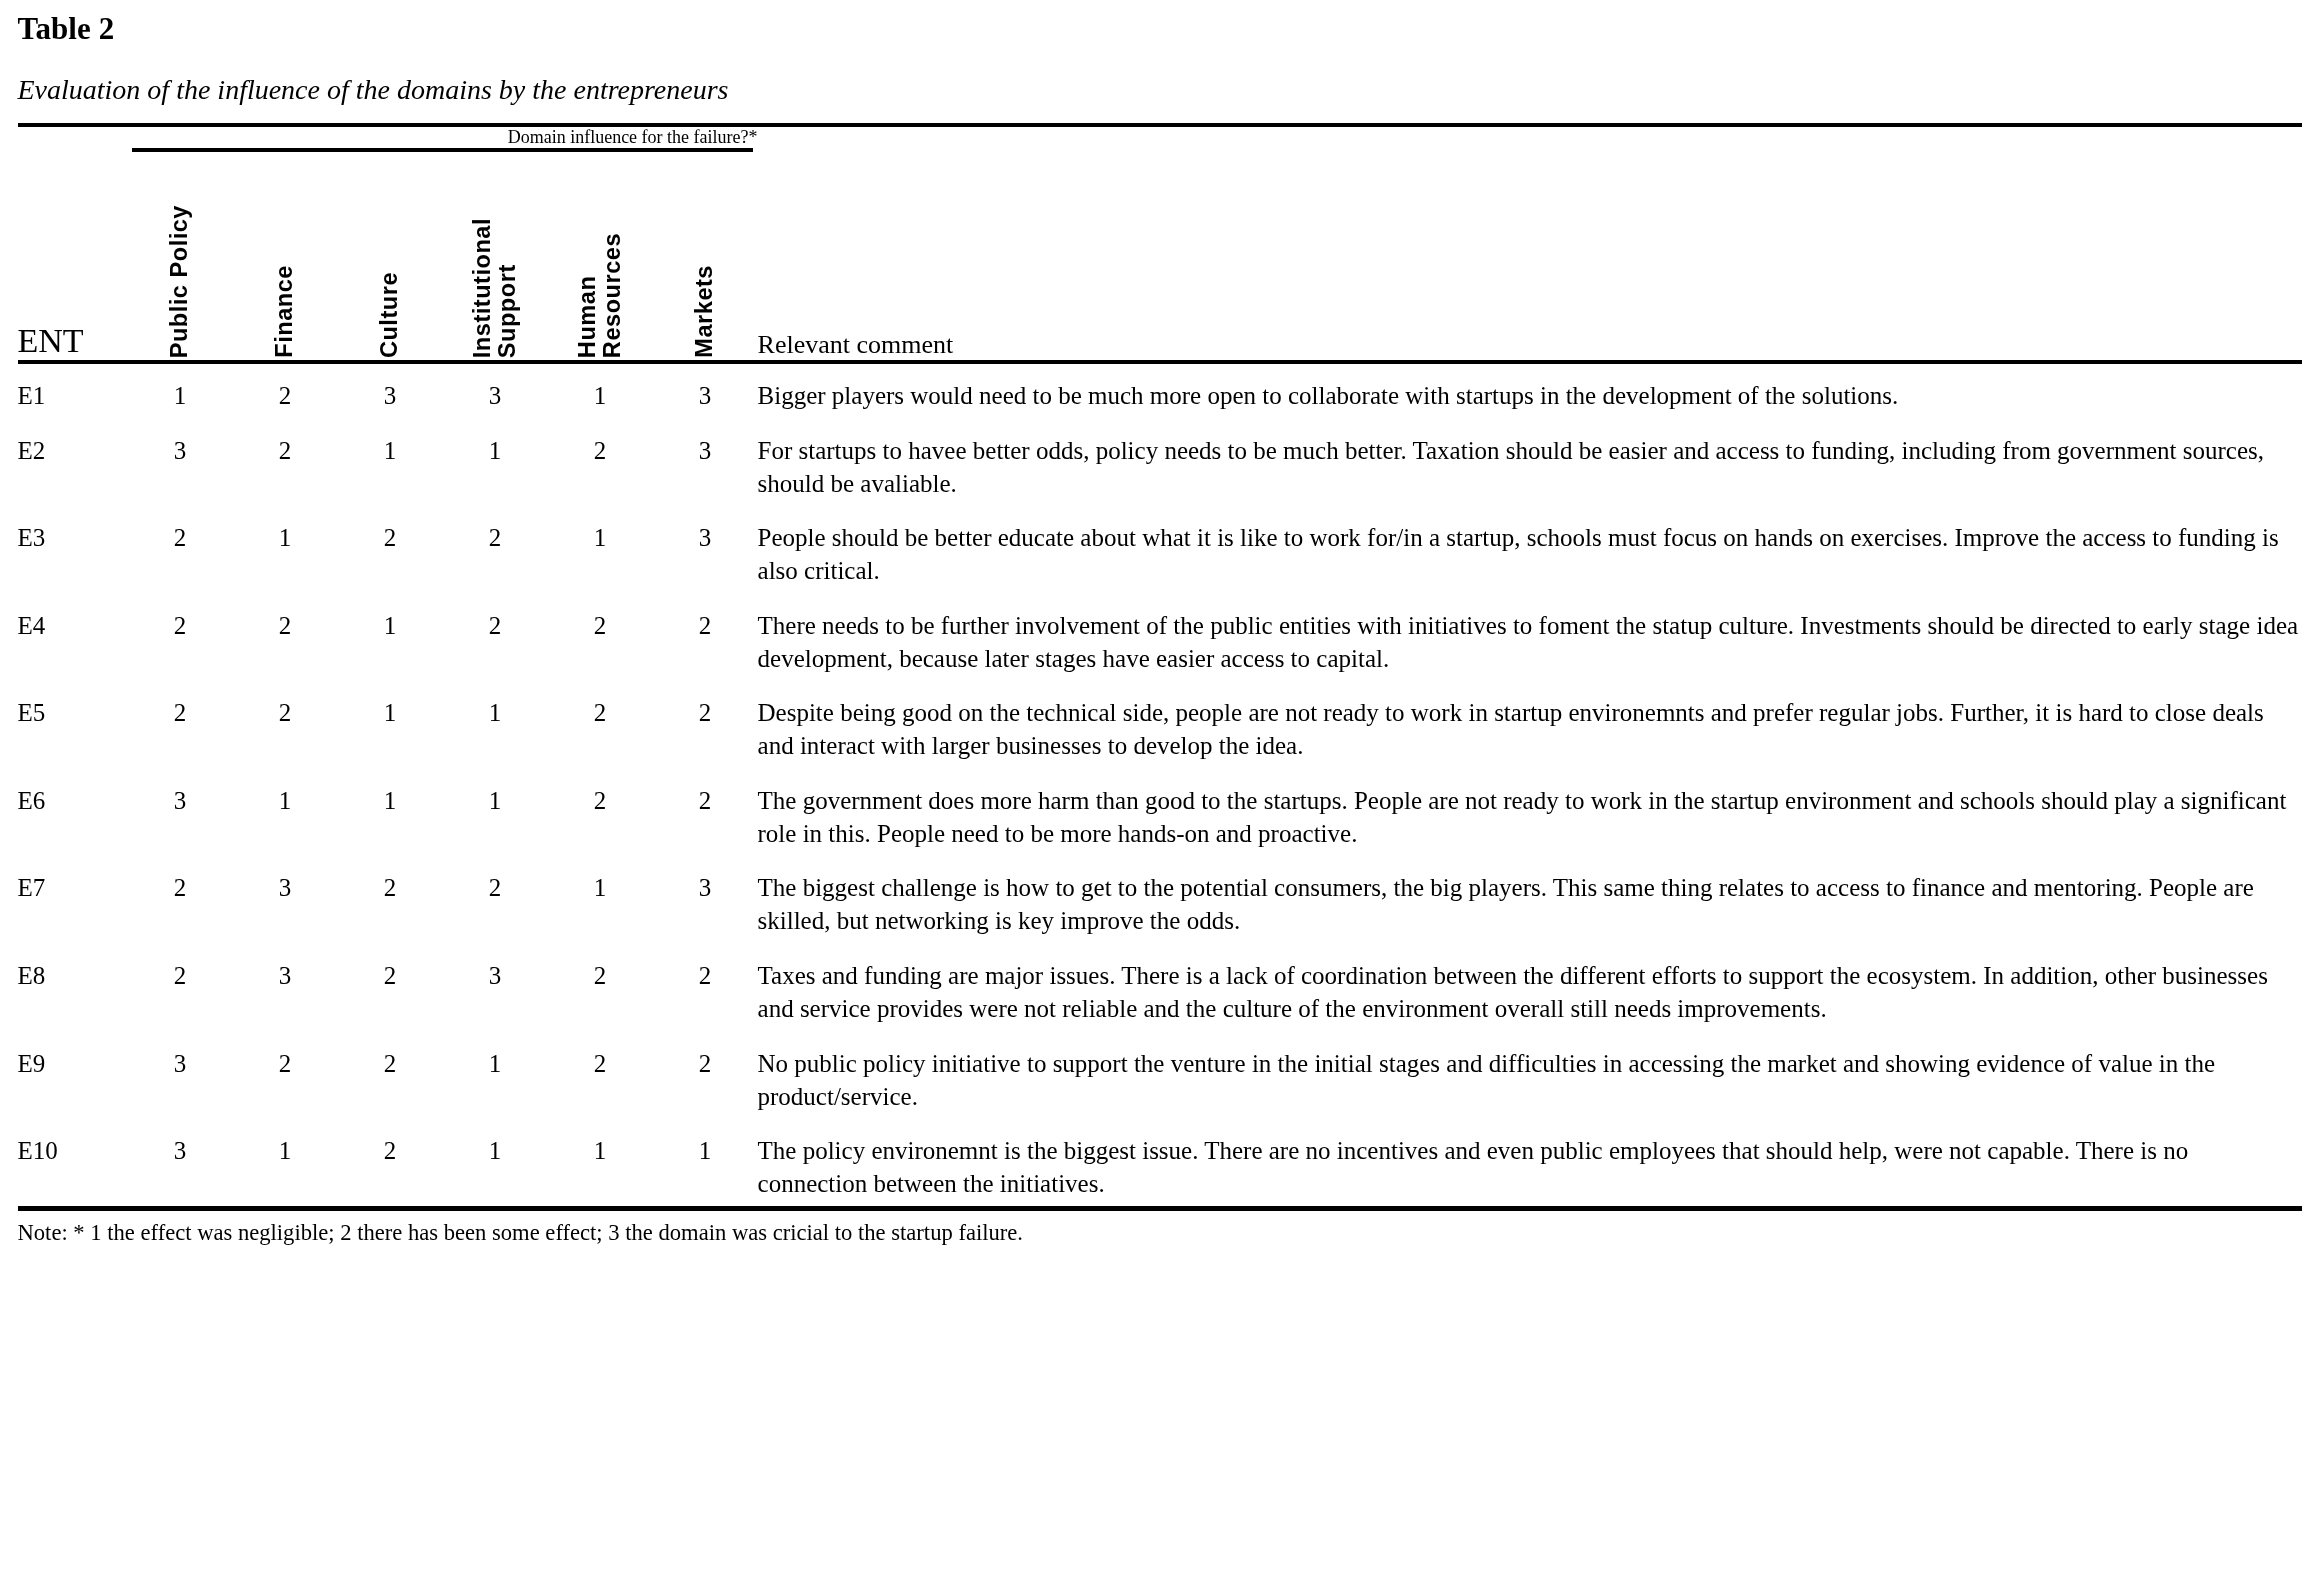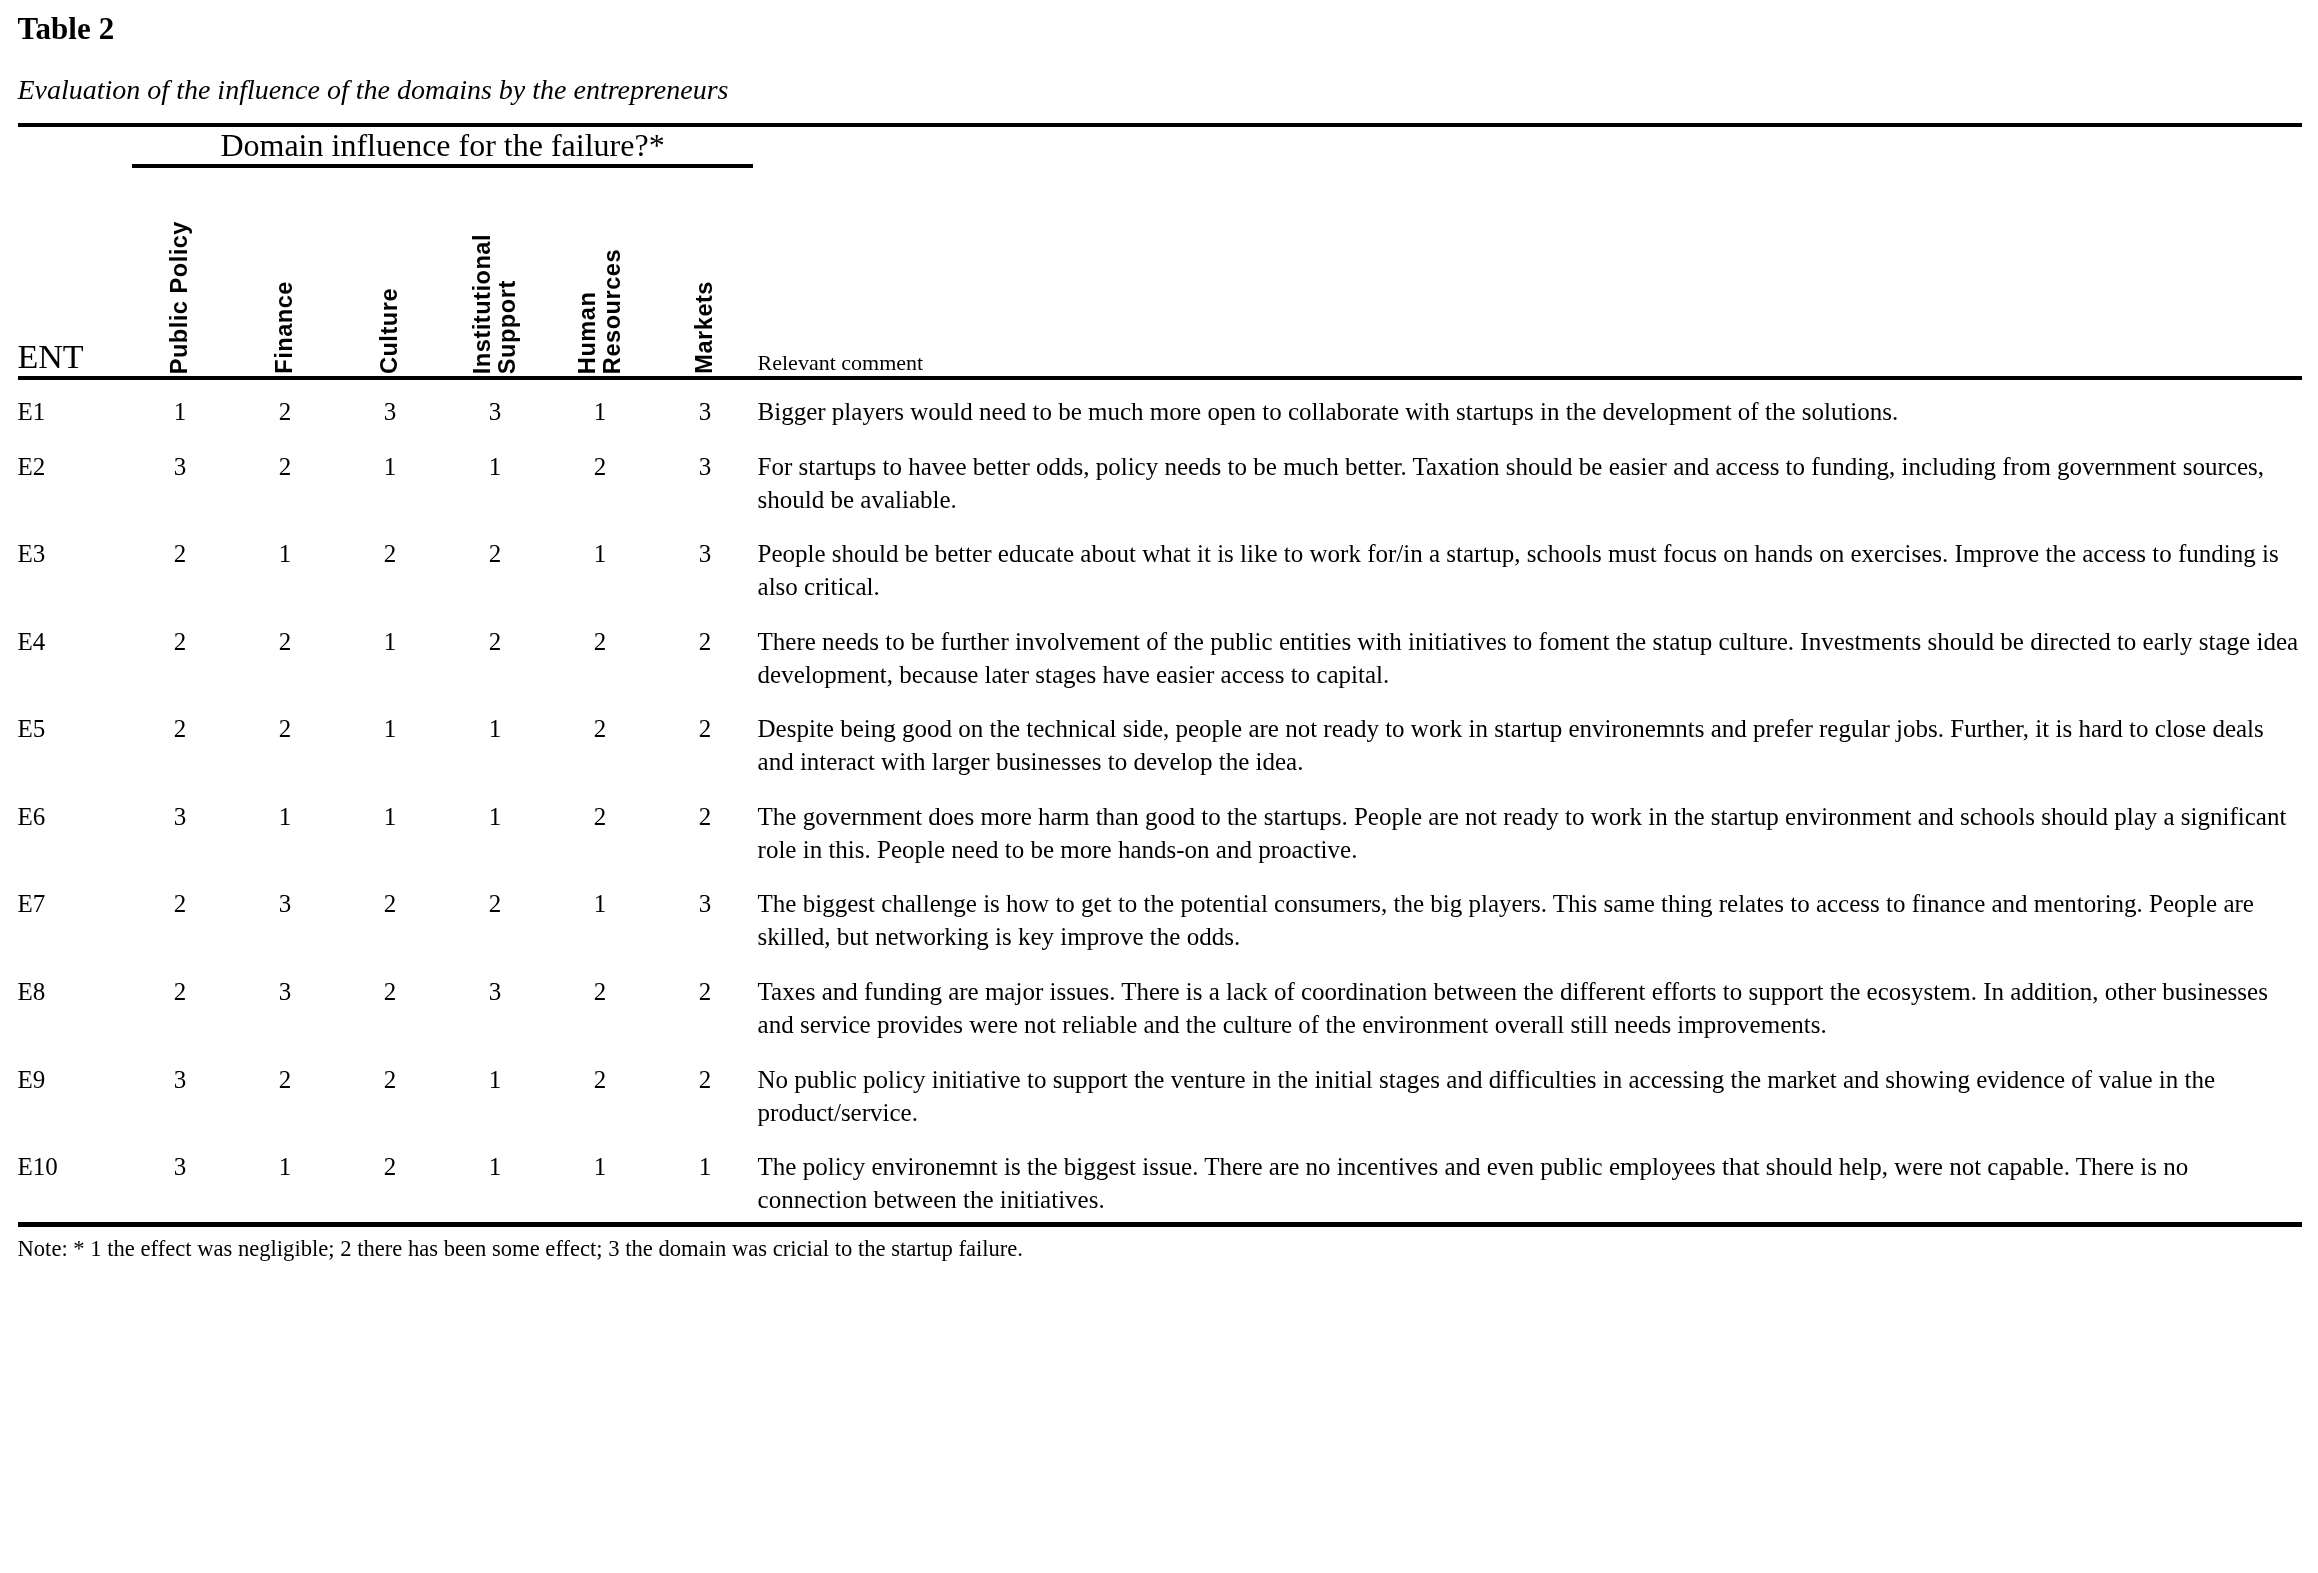--- a/index.html
+++ b/index.html
@@ -68,22 +68,22 @@
     font-weight: normal;
   }
 
   
   col.c-ent     { width: 110px; }
   col.c-num     { width: 105px; }
   col.c-comment { width: auto;  }
 
   
   .group-head-cell {
-    text-align: center;
-    font-size: 32px;
+    text-align: right;
+    font-size: 18px;
     font-weight: bold;
     padding-bottom: 12.3px;
     padding-top: 11.3px;
   }
   .group-rule-cell {
     padding: 0;
   }
   .group-rule {
     height: 3.1px;
     background: #000;
@@ -112,21 +112,21 @@
 
   .ent-head {
     text-align: left;
     font-size: 34px;
     font-weight: bold;
     vertical-align: bottom;
     padding-bottom: 6.2px;
   }
   .comment-head {
     text-align: left;
-    font-size: 22px;
+    font-size: 26px;
     font-weight: bold;
     vertical-align: bottom;
     padding-bottom: 6.2px;
     padding-left: 7.2px;
   }
   .head-spacer-row td { height: 13.4px; }
 
   
   tr.data-row td {
     vertical-align: top;

